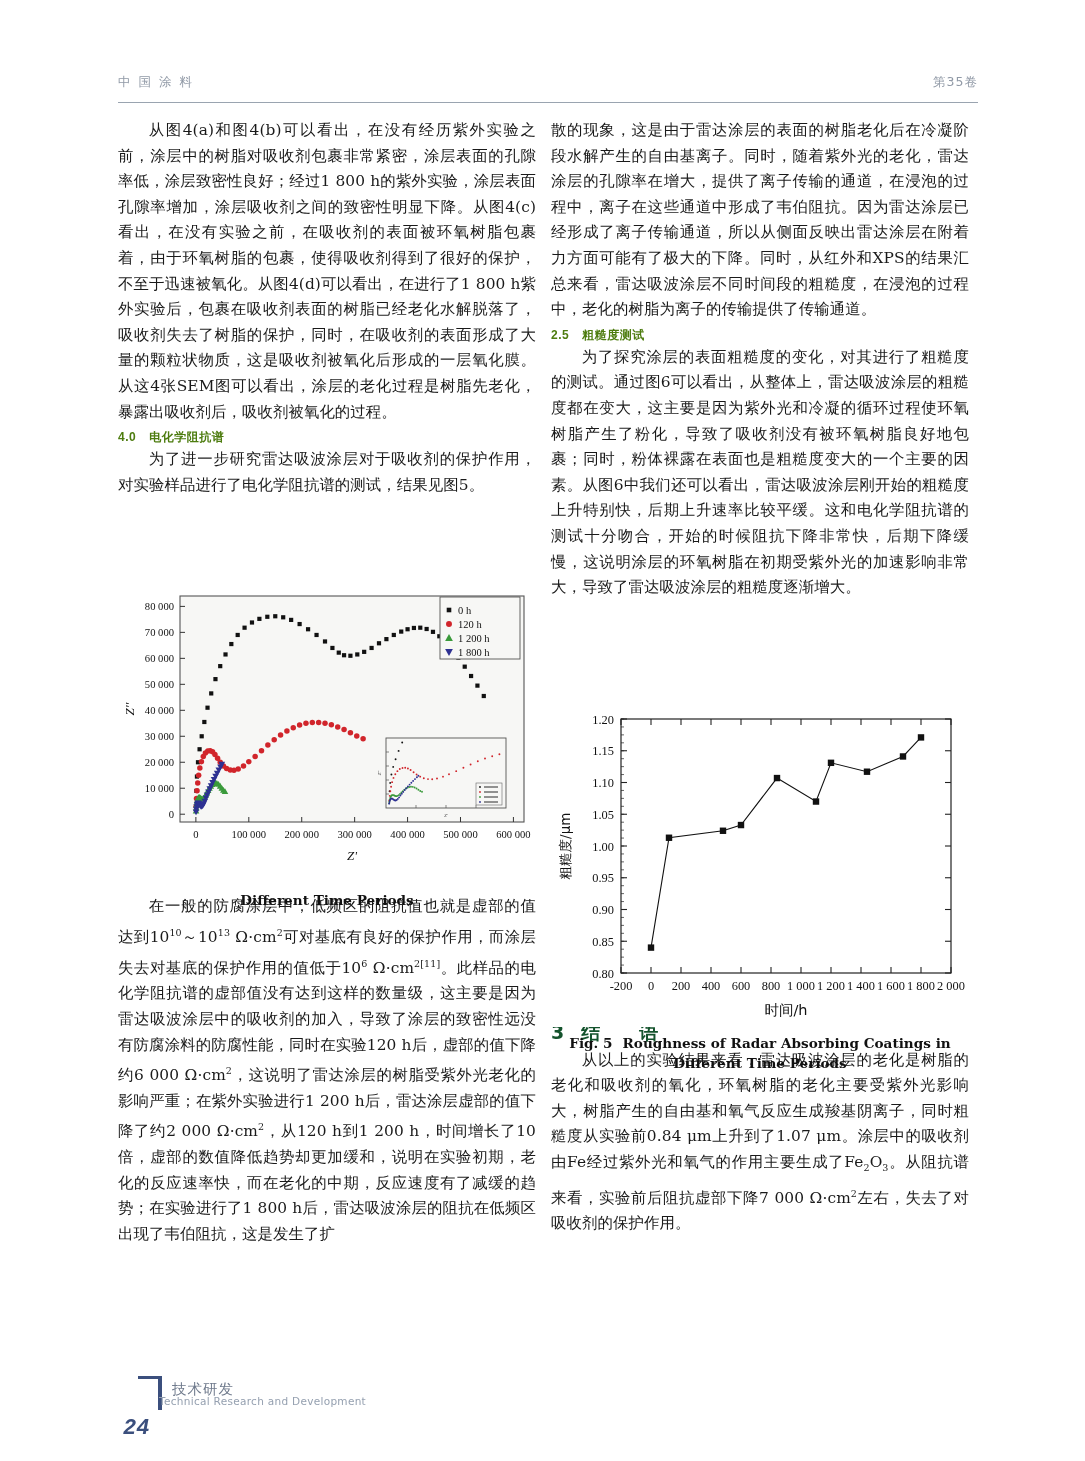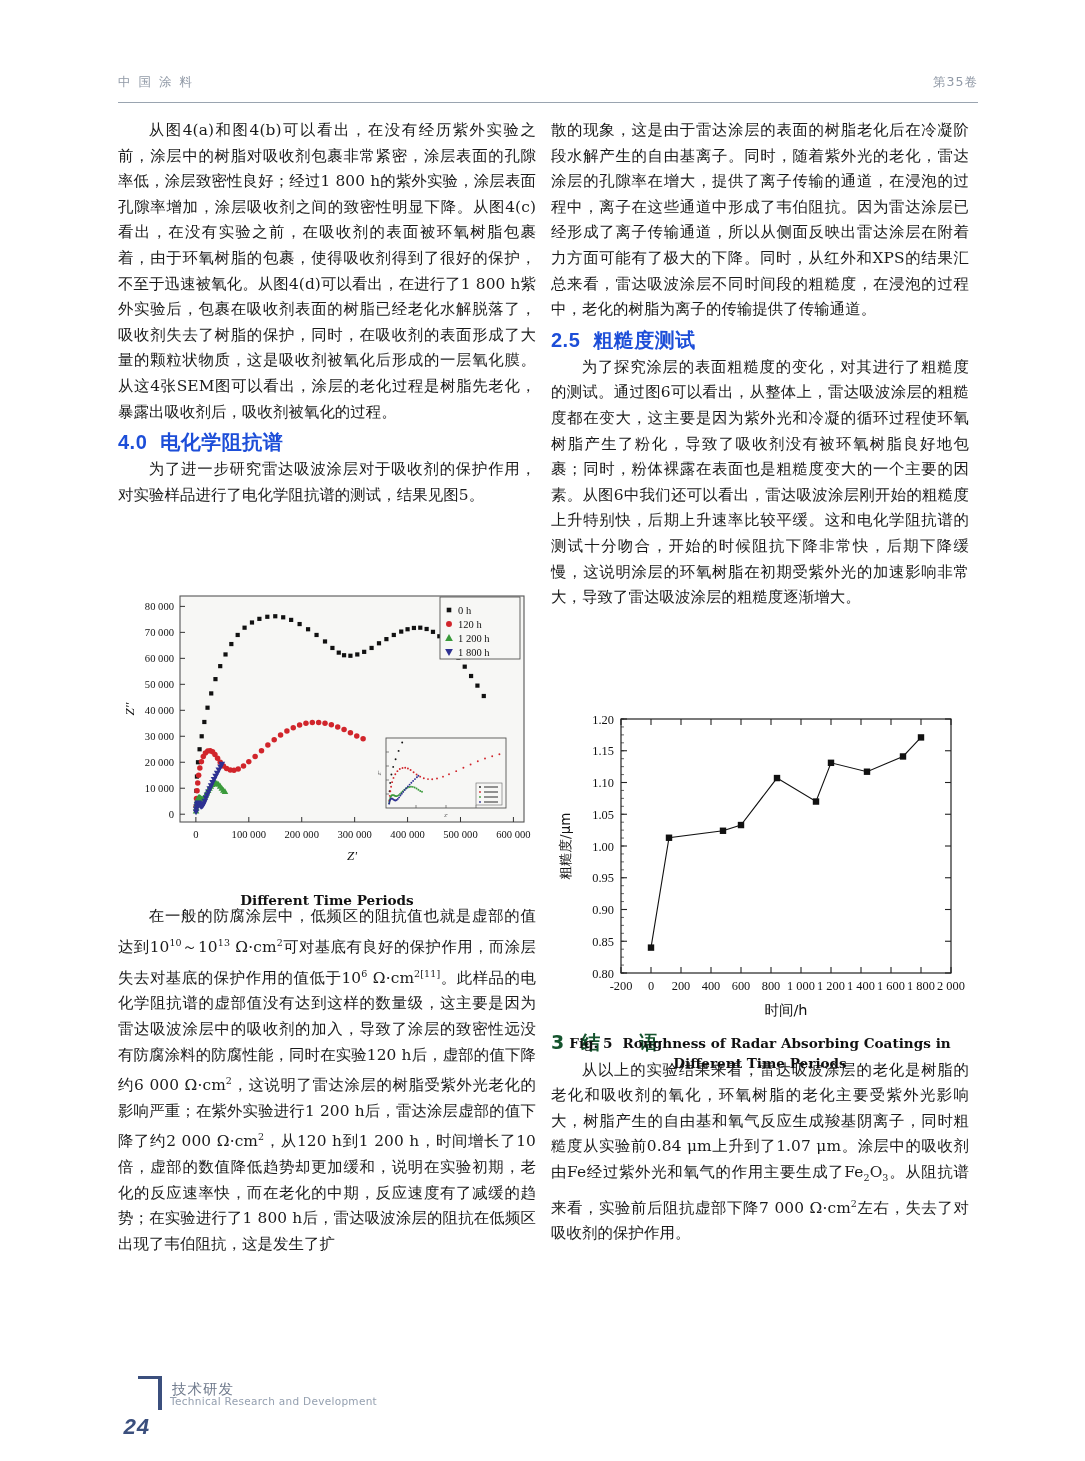--- a/index.html
+++ b/index.html
@@ -41,23 +41,23 @@
     text-align:justify;
     text-justify:inter-ideograph;
     text-indent:2em;
     font-family:"DejaVu Serif","Liberation Serif",serif;
     letter-spacing:0.1px;
   }
   p.noindent { text-indent:0; }
 
   h3.sect {
     margin:4px 0 1px 0;
-    font-size:20px;
+    font-size:12px;
     font-weight:bold;
-    color:#1d4ed8;
+    color:#4d7c0f;
     font-family:"DejaVu Sans","Liberation Sans",sans-serif;
     letter-spacing:0.5px;
   }
   h3.sect .num { margin-right:13px; font-family:"Liberation Sans",sans-serif; }
 
   h2.sect-big {
     margin:14px 0 2px 0;
     font-size:19px;
     font-weight:bold;
     color:#14532d;
@@ -99,21 +99,21 @@
   .footer-bar-top {
     position:absolute; left:20px; top:2px; width:24px; height:3px;
     background:#3b4f7d;
   }
   .footer-cn {
     position:absolute; left:54px; top:6px;
     font-family:"DejaVu Sans","Liberation Sans",sans-serif;
     font-size:14.5px; color:#6f7a8c; letter-spacing:1px;
   }
   .footer-en {
-    position:absolute; left:52px; top:21px;
+    position:absolute; left:41px; top:21px;
     font-family:"DejaVu Sans","Liberation Sans",sans-serif;
     font-size:10.5px; color:#95a0b0; letter-spacing:0.3px;text-align:right;
   }
 
   
   .chart-svg { display:block; }
 </style>
 </head>
 <body>
 

